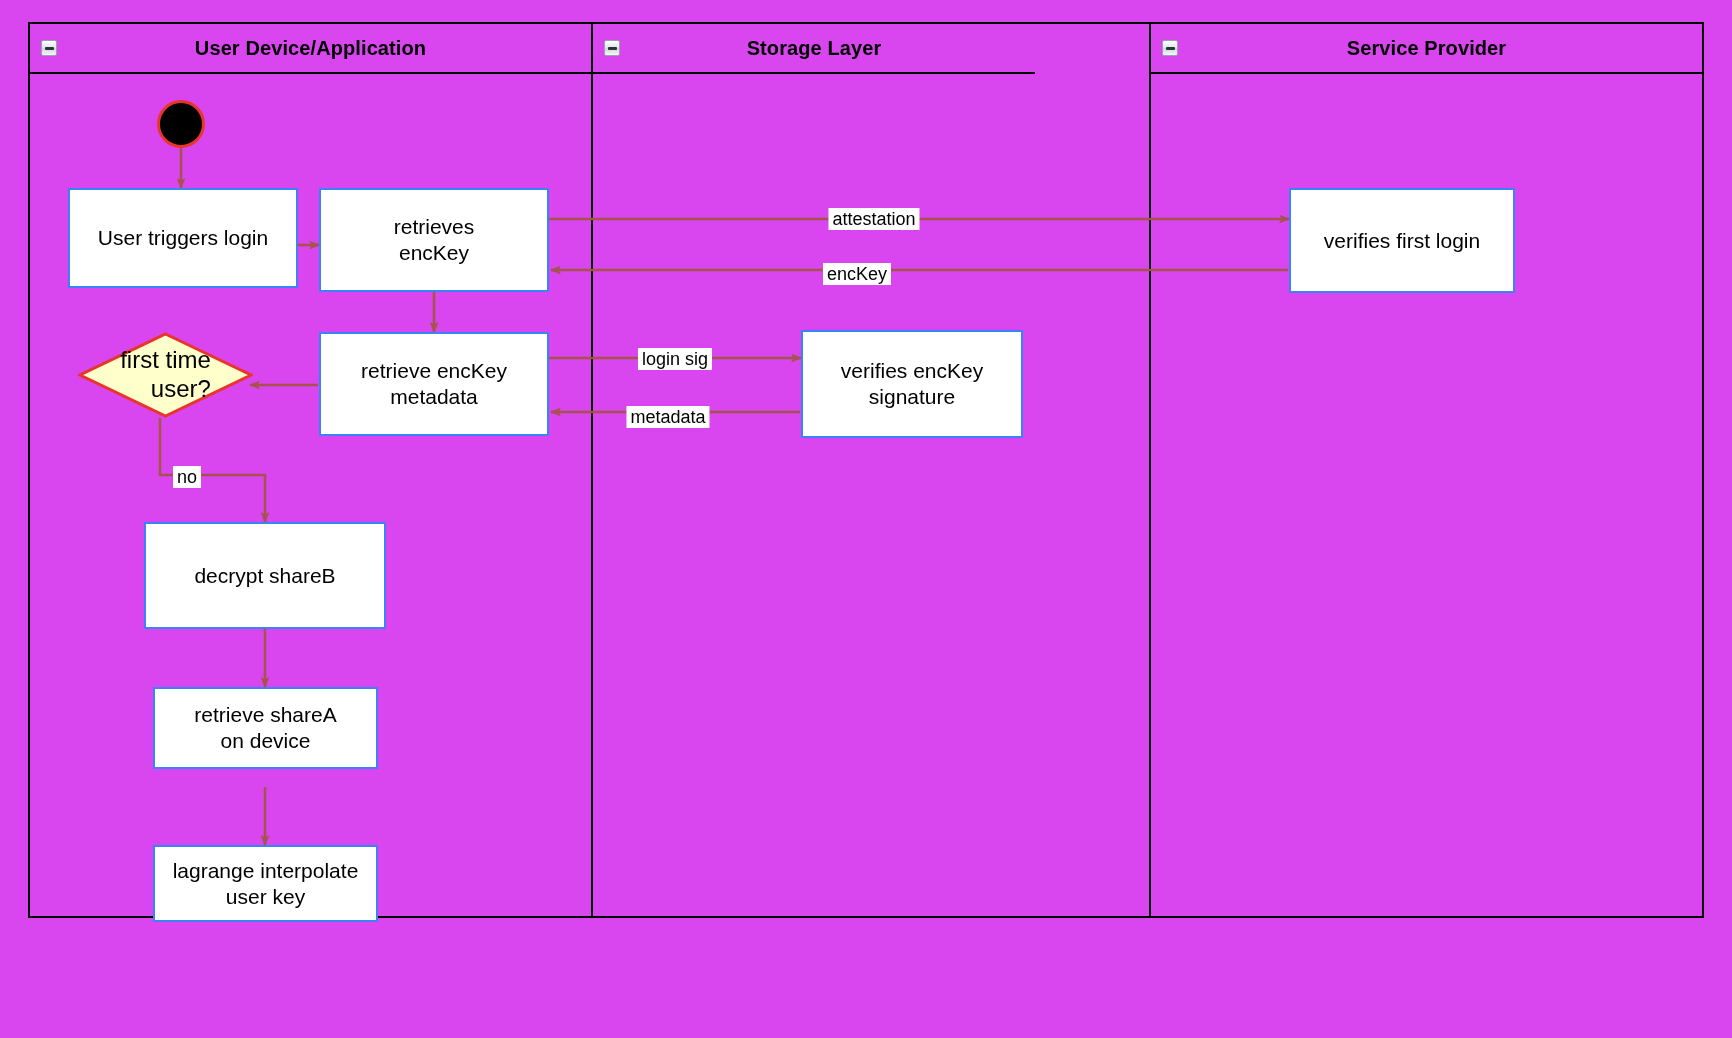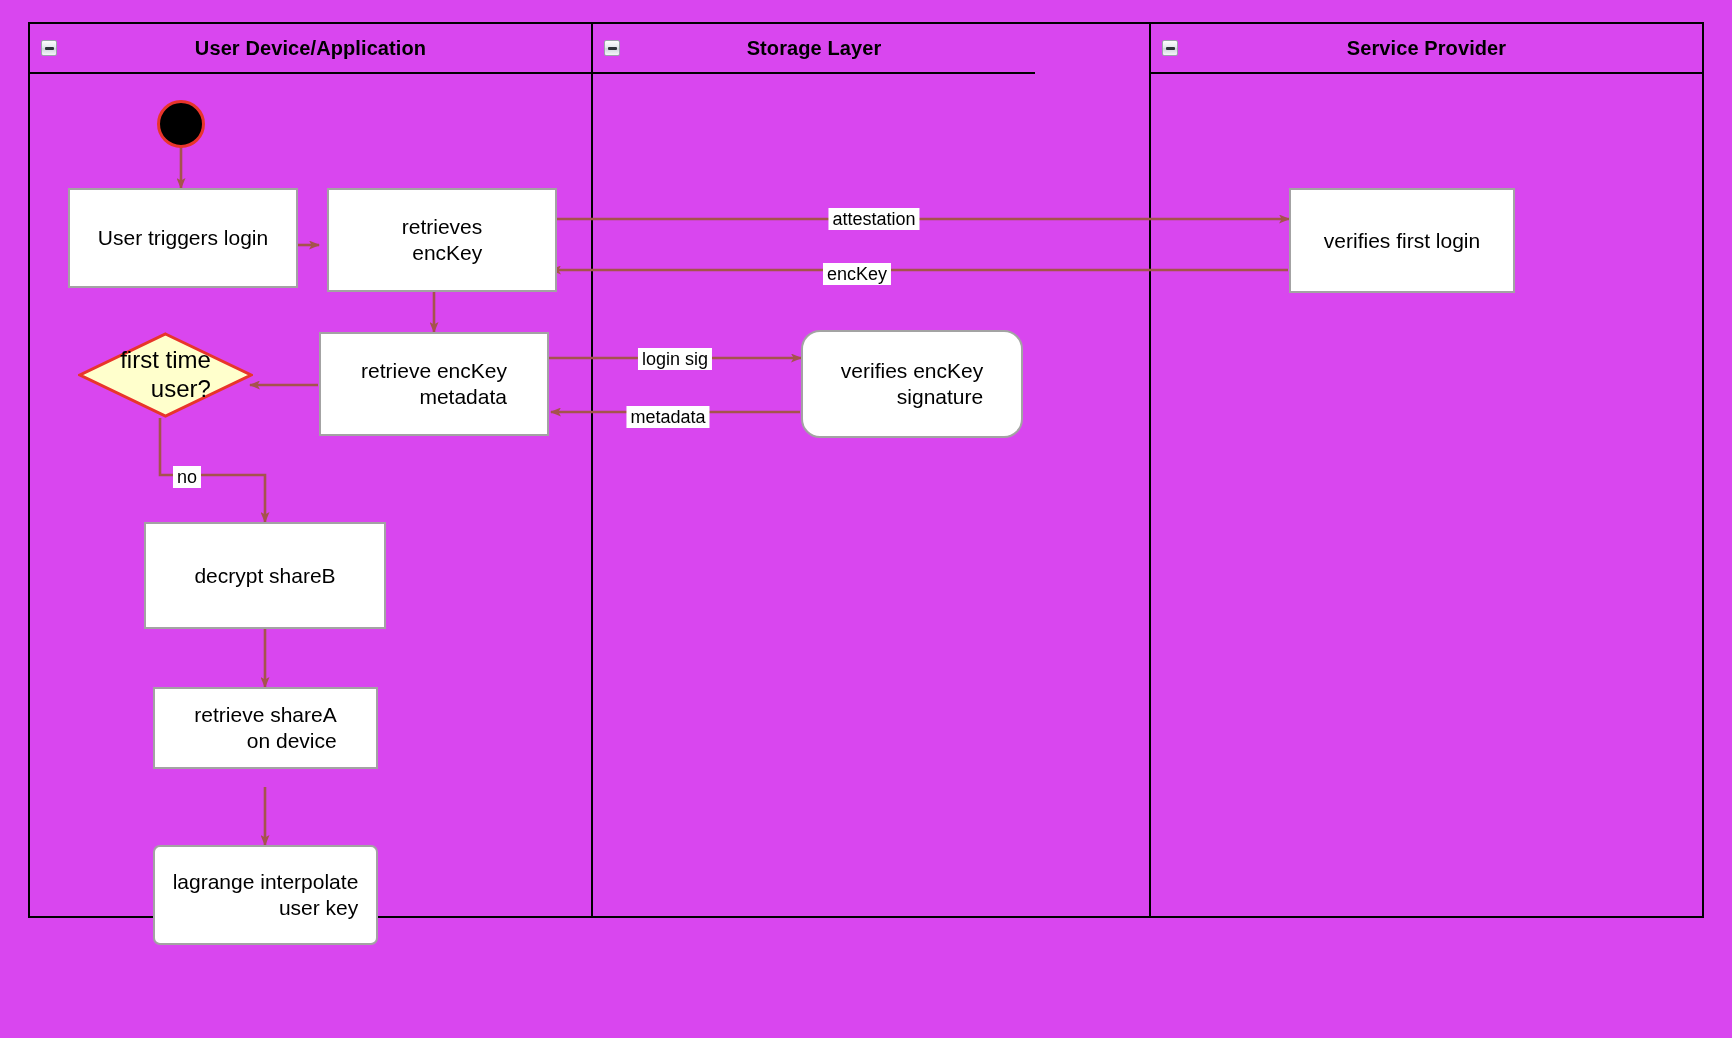--- a/index.html
+++ b/index.html
@@ -73,25 +73,25 @@
     height: 3px;
     background: #2c3338;
     border-radius: 1px;
   }
 
   
   .node {
     position: absolute;
     box-sizing: border-box;
     background: #ffffff;
-    border: 2px solid #a3a3a3;
-    display: flex;
-    align-items: center;
-    justify-content: center;
-    text-align: right;
+    border: 2px solid #3b82f6;
+    display: flex;
+    align-items: center;
+    justify-content: center;
+    text-align: center;
     color: #000000;
     font-size: 21px;
     line-height: 1.22;
     padding: 0 6px;
     white-space: pre-line;
   }
 
   .start-node {
     position: absolute;
     width: 48px;
@@ -205,40 +205,40 @@
   <div class="edge-label" style="left:874px; top:219px;">attestation</div>
   <div class="edge-label" style="left:857px; top:274px;">encKey</div>
   <div class="edge-label" style="left:675px; top:359px;">login sig</div>
   <div class="edge-label" style="left:668px; top:417px;">metadata</div>
   <div class="edge-label" style="left:187px; top:477px;">no</div>
 
   <div class="start-node" style="left:157px; top:100px;"></div>
 
   <div class="node" style="left:68px; top:188px; width:230px; height:100px;">User triggers login</div>
 
-  <div class="node" style="left:327px; top:188px; width:230px; height:104px;">retrieves
+  <div class="node" style="left:319px; top:188px; width:230px; height:104px;">retrieves
 encKey</div>
 
   <div class="node" style="left:319px; top:332px; width:230px; height:104px;">retrieve encKey
 metadata</div>
 
   <div class="decision" style="left:78px; top:332px; width:175px; height:86px;">
     <svg width="175" height="86" viewBox="0 0 175 86" xmlns="http://www.w3.org/2000/svg">
       <polygon points="87.5,2 173,43 87.5,84 2,43" fill="#ffffcc" stroke="#e8352a" stroke-width="3"></polygon>
     </svg>
     <div class="decision-label">first time
 user?</div>
   </div>
 
   <div class="node" style="left:144px; top:522px; width:242px; height:107px;">decrypt shareB</div>
 
   <div class="node" style="left:153px; top:687px; width:225px; height:82px;">retrieve shareA
 on device</div>
 
-  <div class="node" style="left:153px; top:845px; width:225px; height:100px;border-radius:7px;">lagrange interpolate
+  <div class="node" style="left:153px; top:845px; width:225px; height:77px;">lagrange interpolate
 user key</div>
 
-  <div class="node" style="left:801px; top:330px; width:222px; height:108px;border-radius:19px;">verifies encKey
+  <div class="node" style="left:801px; top:330px; width:222px; height:108px;">verifies encKey
 signature</div>
 
   <div class="node" style="left:1289px; top:188px; width:226px; height:105px;">verifies first login</div>
 
 </div>
 
 </body></html>

